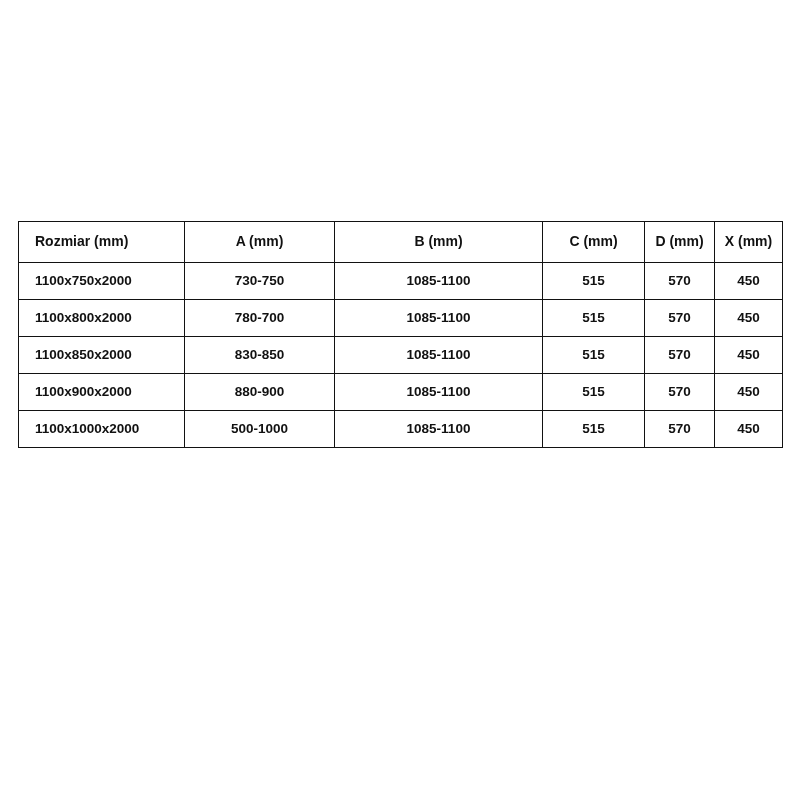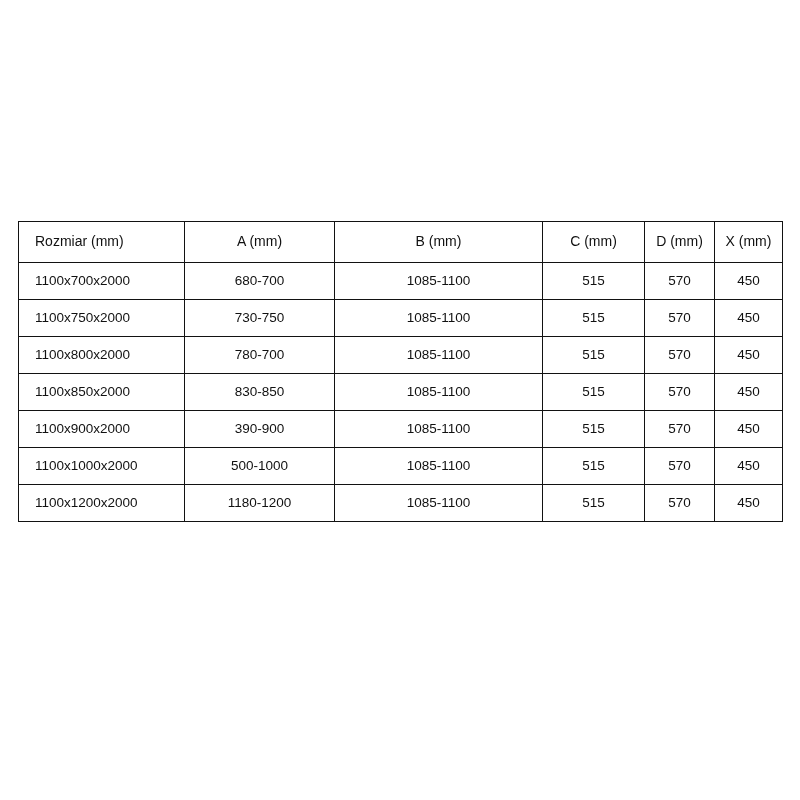--- a/index.html
+++ b/index.html
@@ -44,21 +44,21 @@
 
   table.spec th,
   table.spec td {
     border: 1px solid #121212;
     height: 36px;
     padding: 0 4px;
     font-size: 13.5px;
     line-height: 1.1;
     text-align: center;
     vertical-align: middle;
-    font-weight: normal;
+    font-weight: bold;
     color: #111111;
     white-space: nowrap;
     overflow: hidden;
   }
   table.spec thead th {
     height: 40px;
     font-size: 14px;
   }
   table.spec th.col-size,
   table.spec td.col-size {
@@ -85,28 +85,20 @@
           <th class="col-size">Rozmiar (mm)</th>
           <th>A (mm)</th>
           <th>B (mm)</th>
           <th>C (mm)</th>
           <th>D (mm)</th>
           <th>X (mm)</th>
         </tr>
       </thead>
       <tbody>
         <tr>
-          <td class="col-size">1100x700x2000</td>
-          <td>680-700</td>
-          <td>1085-1100</td>
-          <td>515</td>
-          <td>570</td>
-          <td>450</td>
-        </tr>
-        <tr>
           <td class="col-size">1100x750x2000</td>
           <td>730-750</td>
           <td>1085-1100</td>
           <td>515</td>
           <td>570</td>
           <td>450</td>
         </tr>
         <tr>
           <td class="col-size">1100x800x2000</td>
           <td>780-700</td>
@@ -118,38 +110,30 @@
         <tr>
           <td class="col-size">1100x850x2000</td>
           <td>830-850</td>
           <td>1085-1100</td>
           <td>515</td>
           <td>570</td>
           <td>450</td>
         </tr>
         <tr>
           <td class="col-size">1100x900x2000</td>
-          <td>390-900</td>
+          <td>880-900</td>
           <td>1085-1100</td>
           <td>515</td>
           <td>570</td>
           <td>450</td>
         </tr>
         <tr>
           <td class="col-size">1100x1000x2000</td>
           <td>500-1000</td>
           <td>1085-1100</td>
           <td>515</td>
           <td>570</td>
           <td>450</td>
         </tr>
-        <tr>
-          <td class="col-size">1100x1200x2000</td>
-          <td>1180-1200</td>
-          <td>1085-1100</td>
-          <td>515</td>
-          <td>570</td>
-          <td>450</td>
-        </tr>
       </tbody>
     </table>
   </div>
 </div>
 
 </body></html>

